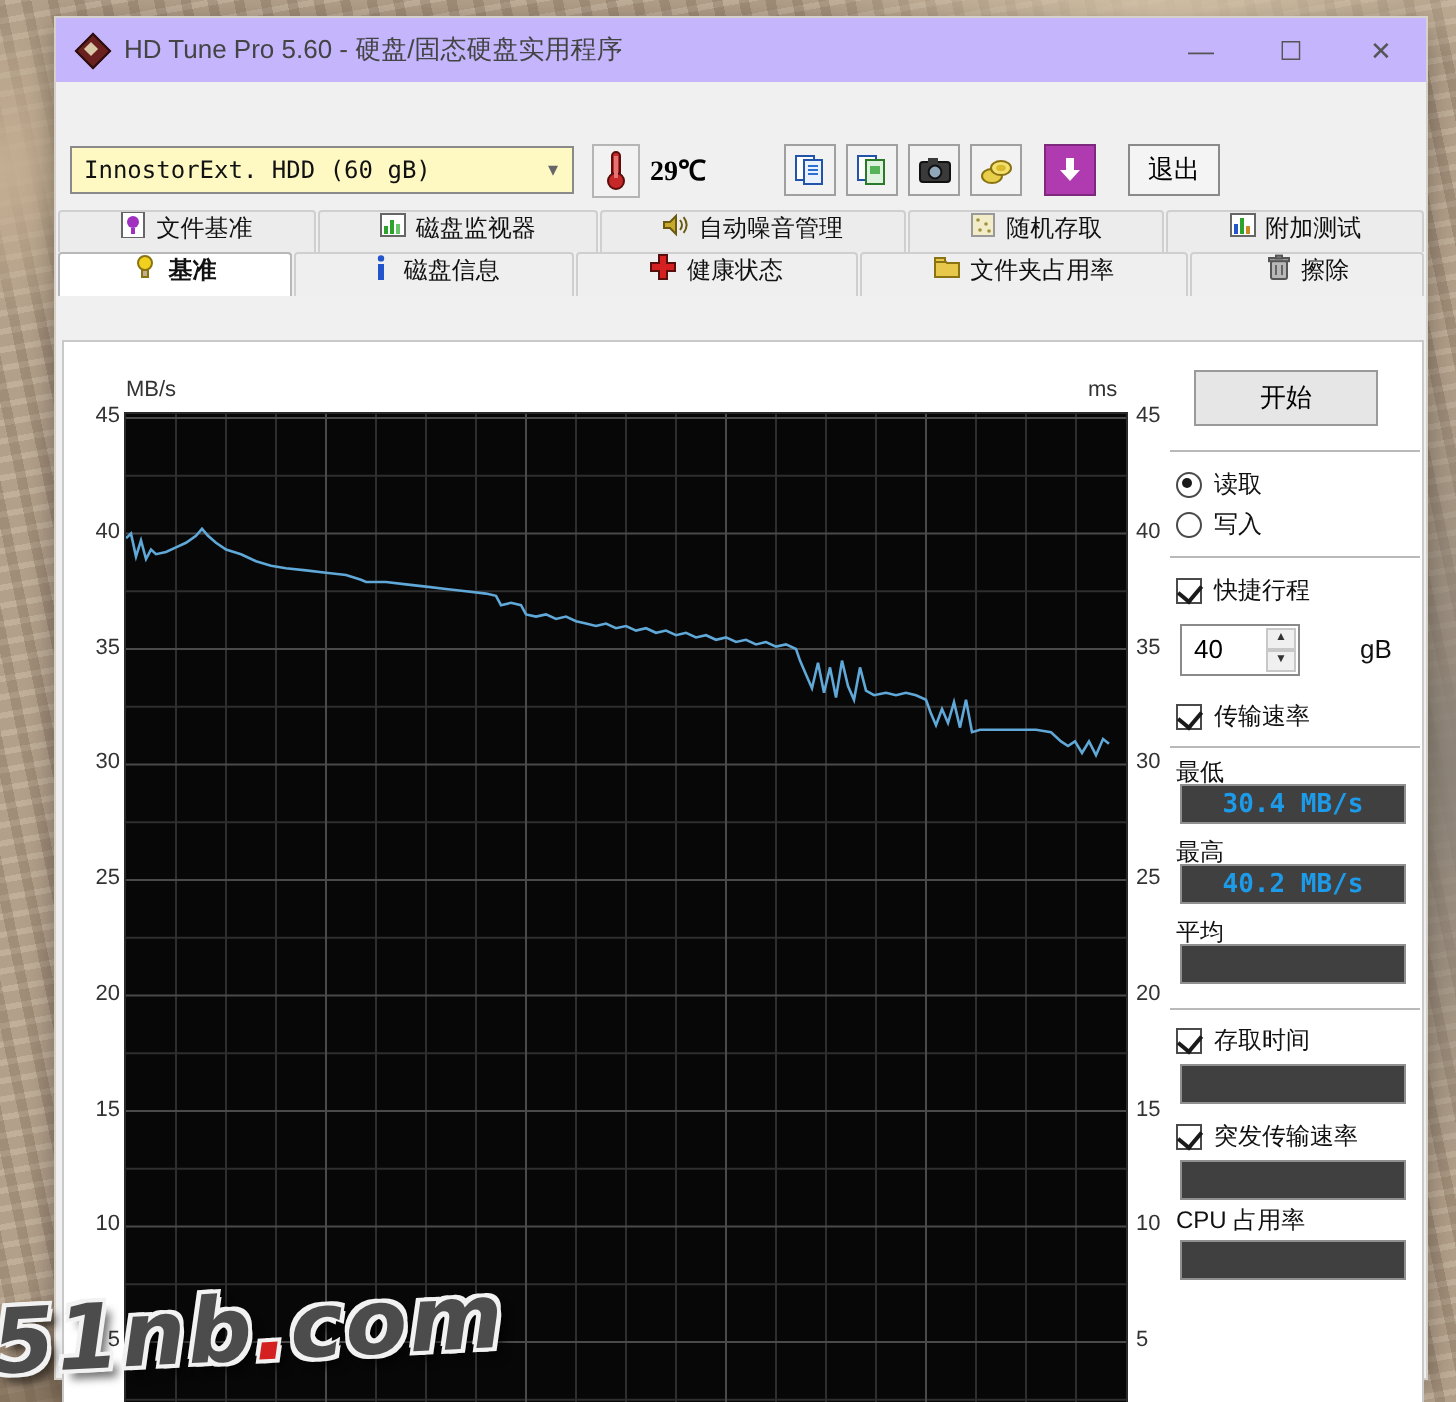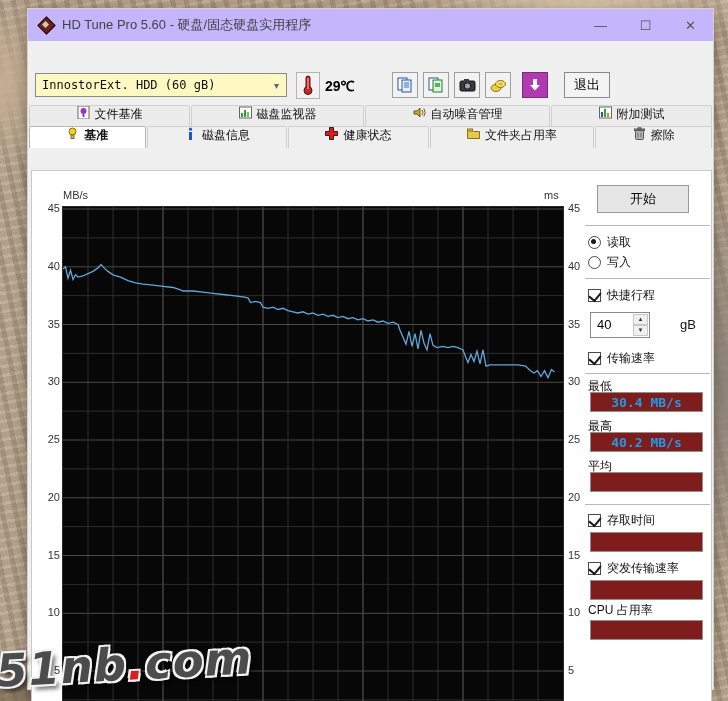--- a/index.html
+++ b/index.html
@@ -30,21 +30,21 @@
   .win-btn{width:45px;height:100%;display:flex;align-items:center;justify-content:center;color:#555;font-size:13px;}
   
   .menubar{position:absolute;left:0;top:32px;width:100%;height:22px;background:#f0f0f0;display:flex;align-items:center;font-size:12px;color:#111;}
   .menu-item{padding:2px 9px;margin-left:2px;}
   
   .toolbar{position:absolute;left:0;top:56px;width:100%;height:40px;background:#f0f0f0;display:flex;align-items:center;}
   .combo{position:relative;margin-left:7px;width:252px;height:24px;background:#fef9c3;border:1px solid #8a8a8a;box-sizing:border-box;display:flex;align-items:center;}
   .combo-text{font-family:"DejaVu Sans Mono","Liberation Mono",monospace;font-size:12px;color:#111;padding-left:6px;white-space:nowrap;}
   .combo-arrow{margin-left:auto;margin-right:7px;color:#666;font-size:10px;}
   .therm-btn{margin-left:9px;width:24px;height:27px;border:1px solid #b5b5b5;background:#f2f2f2;display:flex;align-items:center;justify-content:center;box-sizing:border-box;}
-  .temp-text{font-size:14px;font-weight:bold;color:#000;margin-left:5px;width:44px;}
+  .temp-text{font-size:14px;font-weight:bold;color:#000;margin-left:5px;width:44px;font-family:Liberation Serif, serif;}
   .tool-btn{width:26px;height:26px;border:1px solid #a0a0a0;background:#f2f2f2;box-sizing:border-box;margin-left:5px;display:flex;align-items:center;justify-content:center;}
   .tool-btn.first{margin-left:23px;}
   .tool-btn.save{margin-left:11px;background:#b03ab0;border-color:#7d2a7d;}
   .exit-btn{margin-left:16px;width:46px;height:26px;border:1px solid #8a8a8a;background:#f4f4f4;font-size:13px;color:#000;display:flex;align-items:center;justify-content:center;box-sizing:border-box;}
   
   .tabs-row1{position:absolute;left:1px;top:96px;width:684px;height:21px;display:flex;}
   .tabs-row2{position:absolute;left:1px;top:117px;width:684px;height:22px;display:flex;}
   .tab{flex:1 1 auto;display:flex;align-items:flex-start;justify-content:center;gap:5px;font-size:12px;color:#111;background:#efefef;border:1px solid #cfcfcf;border-bottom:none;margin-right:1px;box-sizing:border-box;border-radius:2px 2px 0 0;}
   .tabs-row1 .tab{background:#ececec;}
   .tab.active{background:#ffffff;border-color:#b8b8b8;position:relative;z-index:2;font-weight:bold;}
@@ -61,21 +61,21 @@
   .radio-row,.check-row{position:absolute;left:556px;display:flex;align-items:center;gap:6px;font-size:12px;color:#111;justify-content:space-between;}
   .radio{width:13px;height:13px;border:1px solid #4a4a4a;border-radius:50%;background:#fff;position:relative;box-sizing:border-box;flex:0 0 auto;}
   .radio.sel::after{content:"";position:absolute;left:2px;top:2px;width:5px;height:5px;background:#1a1a1a;border-radius:50%;}
   .checkbox{width:13px;height:13px;border:1px solid #4a4a4a;background:#fff;box-sizing:border-box;flex:0 0 auto;position:relative;}
   .checkbox.checked::after{content:"";position:absolute;left:2px;top:0px;width:6px;height:9px;border:solid #1a1a1a;border-width:0 2px 2px 0;transform:rotate(40deg);}
   .spinner{position:absolute;left:558px;top:141px;width:60px;height:26px;border:1px solid #8a8a8a;background:#fff;box-sizing:border-box;}
   .spin-val{position:absolute;left:6px;top:4px;font-size:13px;color:#000;}
   .spin-btns{position:absolute;right:1px;top:1px;width:15px;height:22px;display:flex;flex-direction:column;}
   .spin-btn{flex:1;background:#f0f0f0;border:1px solid #c8c8c8;font-size:6px;line-height:9px;text-align:center;color:#333;box-sizing:border-box;}
   .unit-gb{position:absolute;left:648px;top:146px;font-size:13px;color:#111;}
-  .val-box{position:absolute;left:558px;width:113px;height:20px;background:#7f1d1d;border:1px solid #8f8f8f;box-sizing:border-box;
+  .val-box{position:absolute;left:558px;width:113px;height:20px;background:#404040;border:1px solid #8f8f8f;box-sizing:border-box;
     font-family:"DejaVu Sans Mono","Liberation Mono",monospace;font-weight:bold;font-size:13px;color:#1d9ae8;
     display:flex;align-items:center;justify-content:center;}
   
   .watermark{
     position:absolute;left:-4px;top:638px;z-index:50;
     font-family:"DejaVu Sans",sans-serif;font-style:italic;font-weight:bold;font-size:45px;letter-spacing:1px;
     color:#4c4c4c;transform:rotate(-3deg);
     text-shadow:-2px -2px 0 #f2f2f2, 2px -2px 0 #f2f2f2, -2px 2px 0 #f2f2f2, 2px 2px 0 #f2f2f2, 4px 5px 4px rgba(0,0,0,.55);
     white-space:nowrap;
   }
@@ -170,20 +170,30 @@
         </svg>
       <span>磁盘监视器</span>
     </div>
     <div class="tab">
       <svg class="ticon" viewBox="0 0 13 13">
           <polygon points="1,5 4,5 7,2 7,11 4,8 1,8" fill="#c8a828" stroke="#6b5a10"></polygon>
           <path d="M9 4 q2 2.5 0 5" stroke="#6b5a10" fill="none"></path>
           <path d="M10.8 2.6 q3 3.9 0 7.8" stroke="#6b5a10" fill="none"></path>
         </svg>
       <span>自动噪音管理</span>
+    </div>
+    <div class="tab">
+      <svg class="ticon" viewBox="0 0 13 13">
+          <rect x="1" y="1" width="11" height="11" fill="#f2ecc8" stroke="#999"></rect>
+          <circle cx="4" cy="4" r="0.9" fill="#a09040"></circle>
+          <circle cx="8" cy="6" r="0.9" fill="#a09040"></circle>
+          <circle cx="5" cy="9" r="0.9" fill="#a09040"></circle>
+          <circle cx="9.5" cy="9.5" r="0.9" fill="#a09040"></circle>
+        </svg>
+      <span>随机存取</span>
     </div>
     <div class="tab">
       <svg class="ticon" viewBox="0 0 13 13">
           <rect x="0.5" y="1" width="12" height="11" fill="#fff" stroke="#666"></rect>
           <rect x="2" y="6" width="2" height="5" fill="#2255cc"></rect>
           <rect x="5" y="3" width="2" height="8" fill="#2da32d"></rect>
           <rect x="8" y="7" width="2" height="4" fill="#cc8822"></rect>
         </svg>
       <span>附加测试</span>
     </div>

